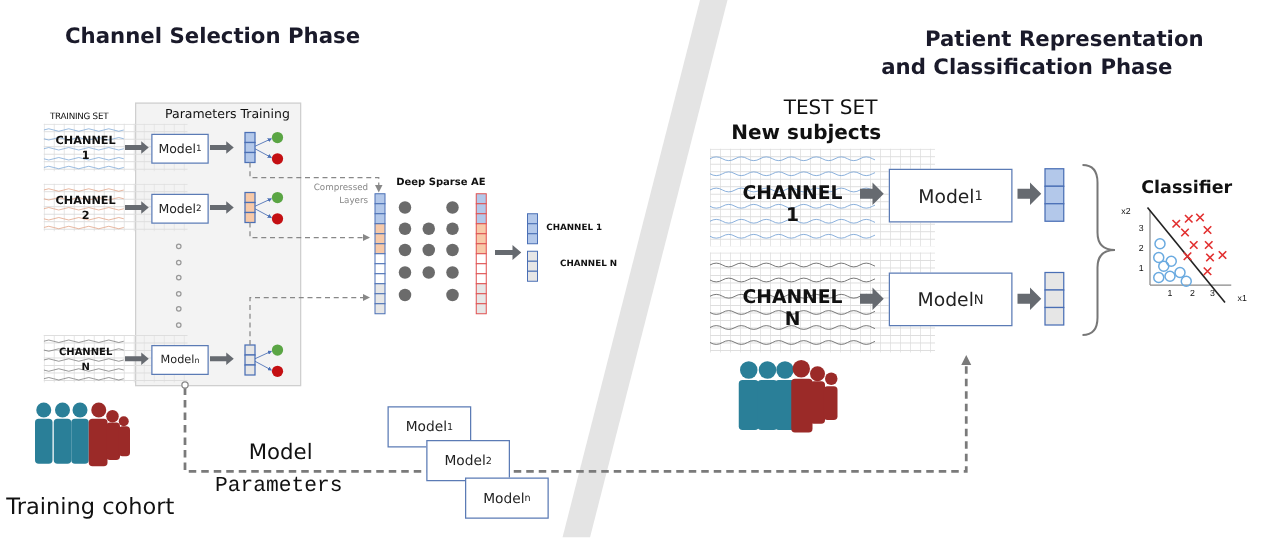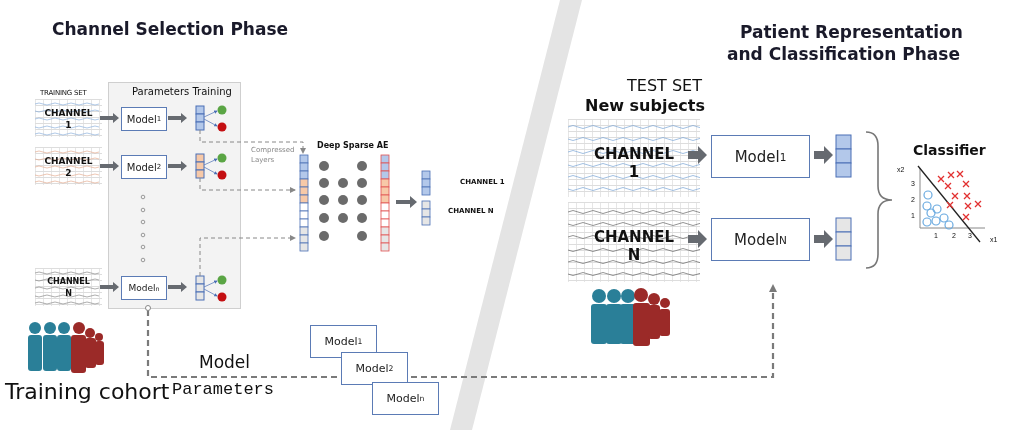--- a/index.html
+++ b/index.html
@@ -4,21 +4,21 @@
 <style>
   html,body{margin:0;padding:0;background:#fff;}
   body{width:1024px;height:430px;position:relative;overflow:hidden;font-family:"Liberation Sans",sans-serif;color:#111;}
   .abs{position:absolute;}
   svg{position:absolute;left:0;top:0;}
   .title{font-family:"DejaVu Sans",sans-serif;font-weight:bold;font-size:17px;color:#1a1a2a;}
   .panel{background:#f3f3f3;border:1px solid #cfcfcf;}
   .mbox{background:#fff;border:1px solid #5b7bb5;display:flex;align-items:center;justify-content:center;font-family:"DejaVu Sans",sans-serif;color:#222;}
   .mbox sub{font-size:70%;}
   .chlabel{font-weight:bold;font-size:9px;text-align:center;line-height:12px;font-family:"DejaVu Sans",sans-serif;}
-  .eeg{background-image:linear-gradient(#ddd 1px,transparent 1px),linear-gradient(90deg,#e6e6e6 1px,transparent 1px);background-size:8px 6px;}
+  .eeg{background-image:linear-gradient(#ddd 1px,transparent 1px),linear-gradient(90deg,#e6e6e6 1px,transparent 1px);background-size:8px 6px;padding-left:48px;}
 </style>
 </head>
 <body>
 
 <svg width="1024" height="430">
   <polygon points="560,0 582,0 472,430 450,430" fill="#e4e4e4"></polygon>
 </svg>
 
 <div class="abs title" style="left:33px;top:19px;margin-left:19px;">Channel Selection Phase</div>
 
@@ -196,24 +196,24 @@
       <rect x="422" y="217" width="8" height="8" fill="#e6e6e6"></rect>
   </g>
 
   <g stroke="#7a7a7a" stroke-width="2.2" stroke-dasharray="6,4" fill="none">
     <path d="M148 310 v67 h625 v-88"></path>
   </g>
   <path d="M769 292 l4 -8 l4 8 z" fill="#7a7a7a"></path>
   <circle cx="148" cy="308" r="2.5" fill="#fff" stroke="#888"></circle>
 </svg>
 
-<div class="abs" style="left:251px;top:145px;font-size:7px;color:#888;text-align:left;white-space:pre-line;line-height:10px;font-family:'DejaVu Sans',sans-serif;">Compressed
+<div class="abs" style="left:251px;top:145px;font-size:7px;color:#888;text-align:right;white-space:pre-line;line-height:10px;font-family:'DejaVu Sans',sans-serif;">Compressed
 Layers</div>
 <div class="abs" style="left:317px;top:141px;font-size:8px;font-weight:bold;font-family:'DejaVu Sans',sans-serif;">Deep Sparse AE</div>
-<div class="abs" style="left:460px;top:178px;font-size:7px;font-weight:bold;font-family:'DejaVu Sans',sans-serif;">CHANNEL 1</div>
+<div class="abs" style="left:437px;top:178px;font-size:7px;font-weight:bold;font-family:'DejaVu Sans',sans-serif;">CHANNEL 1</div>
 <div class="abs" style="left:448px;top:207px;font-size:7px;font-weight:bold;font-family:'DejaVu Sans',sans-serif;">CHANNEL N</div>
 
 <svg width="1024" height="430">
   <g id="crowd">
     <g fill="#2a7f98">
       <circle cx="35" cy="328" r="6"></circle>
         <rect x="28" y="335" width="14" height="36" rx="3"></rect>
       <circle cx="50" cy="328" r="6"></circle>
         <rect x="43" y="335" width="14" height="36" rx="3"></rect>
       <circle cx="64" cy="328" r="6"></circle>
@@ -222,40 +222,40 @@
     <g fill="#9b2a28">
       <circle cx="79" cy="328" r="6"></circle>
         <rect x="71" y="335" width="15" height="38" rx="3"></rect>
       <circle cx="90" cy="333" r="5"></circle>
         <rect x="85" y="338" width="11" height="30" rx="3"></rect>
       <circle cx="99" cy="337" r="4"></circle>
         <rect x="95" y="341" width="9" height="24" rx="3"></rect>
     </g>
   </g>
 </svg>
-<div class="abs" style="left:5px;top:379px;font-size:22px;font-family:'DejaVu Sans',sans-serif;">Training cohort</div>
+<div class="abs" style="left:5px;top:395px;font-size:18px;font-family:'DejaVu Sans',sans-serif;">Training cohort</div>
 
 <div class="abs" style="left:199px;top:352px;font-size:17px;font-family:'DejaVu Sans',sans-serif;">Model</div>
 <div class="abs" style="left:172px;top:380px;font-size:17px;font-family:Liberation Mono, monospace;">Parameters</div>
 
 <div class="abs mbox" style="left:310px;top:325px;width:65px;height:31px;font-size:11px;">
     <span>Model</span>
     <sub>1</sub>
   </div>
 <div class="abs mbox" style="left:341px;top:352px;width:65px;height:31px;font-size:11px;">
     <span>Model</span>
     <sub>2</sub>
   </div>
 <div class="abs mbox" style="left:372px;top:382px;width:65px;height:31px;font-size:11px;">
     <span>Model</span>
     <sub>n</sub>
   </div>
 
 <div class="abs title" style="left:740px;top:22px;text-align:center;">Patient Representation</div>
-<div class="abs title" style="left:727px;top:44px;text-align:center;">and Classification Phase</div>
+<div class="abs title" style="left:705px;top:44px;text-align:center;">and Classification Phase</div>
 
 <div class="abs" style="left:598px;top:76px;font-size:16px;font-family:'DejaVu Sans',sans-serif;margin-left:29px;">TEST SET</div>
 <div class="abs" style="left:585px;top:96px;font-size:16px;font-weight:bold;font-family:'DejaVu Sans',sans-serif;text-align:center;">New subjects</div>
 
 <div class="abs eeg" style="left:568px;top:119px;width:132px;height:78px;">
   <svg width="132" height="78">
       <g stroke="#7aa5d6" stroke-width="0.7" fill="none">
     <path d="M0 8 q5 -3 10 0 t10 0 t10 0 t10 0 t10 0 t10 0 t10 0 t10 0 t10 0 t10 0 t10 0 t10 0 t10 0 t10 0"></path>
     <path d="M0 20 q5 3 10 0 t10 0 t10 0 t10 0 t10 0 t10 0 t10 0 t10 0 t10 0 t10 0 t10 0 t10 0 t10 0 t10 0"></path>
     <path d="M0 33 q5 -3 10 0 t10 0 t10 0 t10 0 t10 0 t10 0 t10 0 t10 0 t10 0 t10 0 t10 0 t10 0 t10 0 t10 0"></path>

